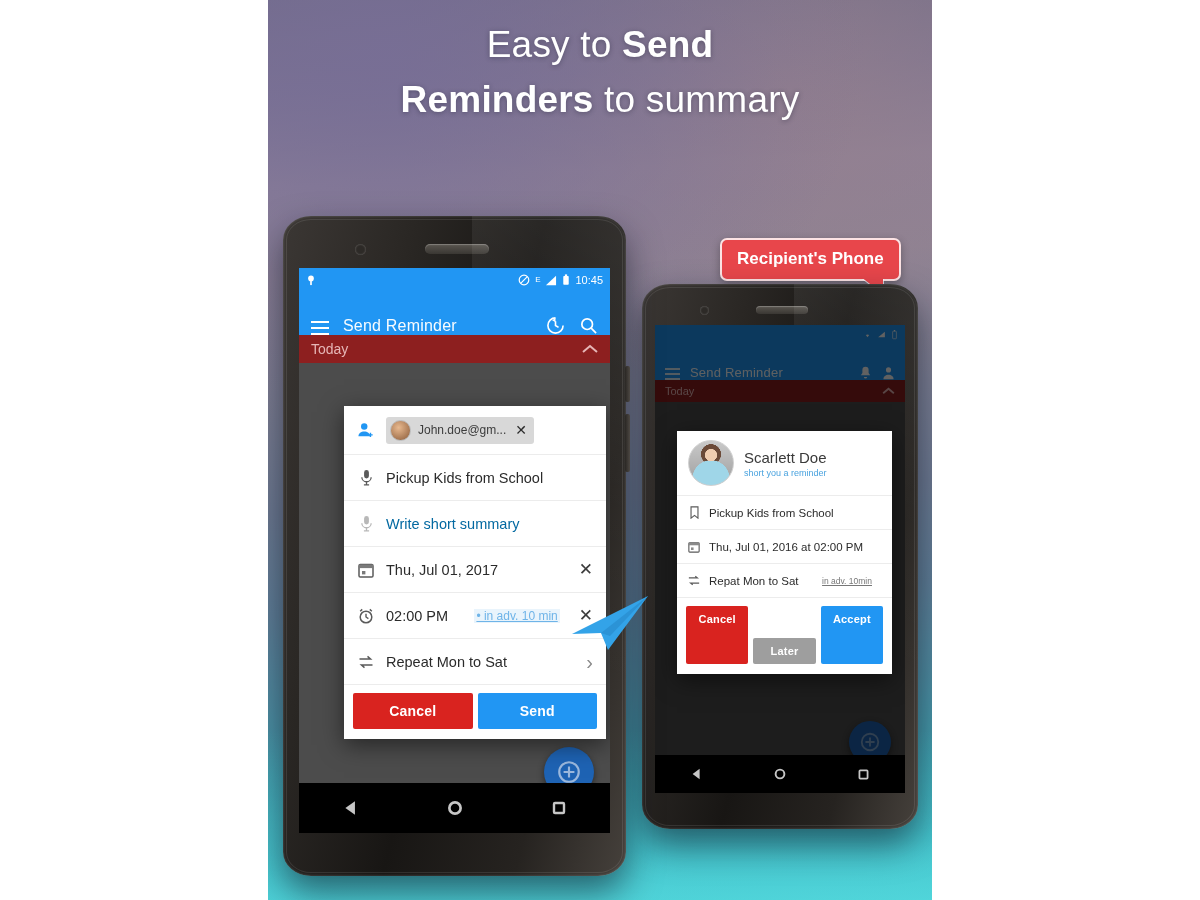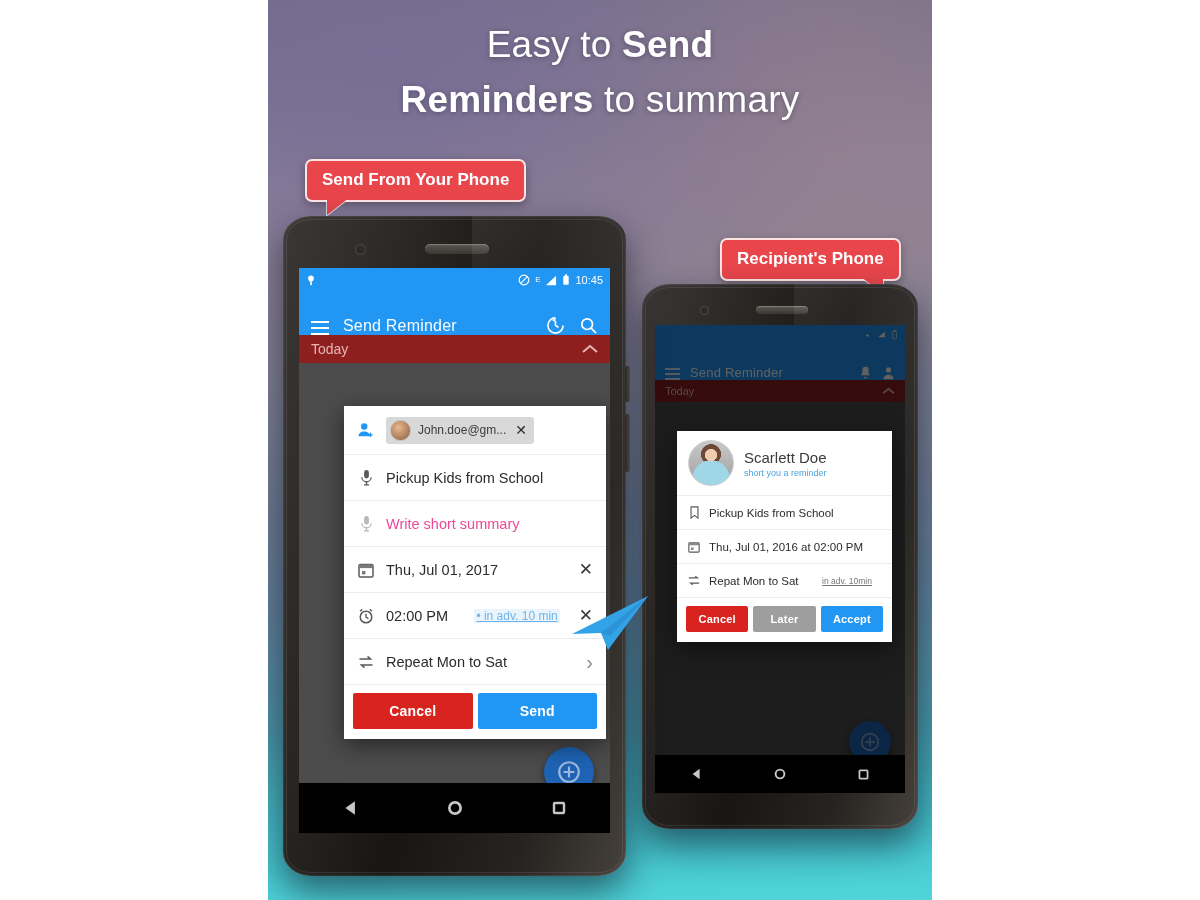--- a/index.html
+++ b/index.html
@@ -162,21 +162,21 @@
   .row{
     display:flex;align-items:center;gap:11px;
     padding:0 13px;height:45px;
     border-bottom:1px solid #ececec;
     font-size:14.5px;color:#2b2b2b;
   }
   #dialog-recv .row{height:33px;font-size:11.5px;gap:8px;padding:0 10px;}
   .row .ic{flex:0 0 auto;display:flex;align-items:center;justify-content:center;width:18px;}
   #dialog-recv .row .ic{width:14px;}
   .row .txt{flex:1;white-space:nowrap;overflow:hidden;text-overflow:ellipsis;}
-  .row .txt.muted{color:#ec4899;}
+  .row .txt.muted{color:#0369a1;}
   .row .x{color:#3c3c3c;font-size:17px;line-height:1;cursor:pointer;}
   .adv-link{
     color:#6fb4e8;font-size:12px;text-decoration:underline;
     background:#e9f4fc;padding:0 2px;white-space:nowrap;margin-right:8px;
   }
   #dialog-recv .adv-link{background:transparent;color:#777;font-size:8.5px;}
   .chip-row{height:48px;}
   .chip{
     display:inline-flex;align-items:center;gap:7px;
     background:#d8d8d8;border-radius:3px;padding:3px 7px 3px 4px;
@@ -203,45 +203,41 @@
   .recv-head .sub{font-size:9px;color:#4aa3df;}
   
   .btn-row{display:flex;gap:5px;padding:8px 9px 10px;}
   .btn{
     flex:1;text-align:center;color:#fff;font-size:14px;font-weight:700;
     padding:10px 0;border-radius:2px;cursor:pointer;letter-spacing:.2px;
   }
   #dialog-recv .btn{font-size:11px;padding:7px 0;font-weight:700;}
   .btn.red{background:#d9231f;}
   .btn.blue{background:#2196f3;}
-  .btn.grey{background:#9e9e9e;}
+  .btn.grey{background:#9e9e9e;margin-top:32px;}
   
   #send-arrow{position:absolute;left:300px;top:592px;z-index:7;}
   .side-btn{position:absolute;right:-4px;width:5px;border-radius:2px;
     background:linear-gradient(90deg,#2a2724,#4d4843);}
   #phone-left .sb1{top:150px;height:36px;}
   #phone-left .sb2{top:198px;height:58px;}
 </style>
 </head>
 <body>
 
 <div class="screen">
 
   <div class="promo">
     <div class="promo-glow"></div>
 
     <div class="headline">
       <span class="ln"><span>Easy to </span><b>Send</b></span>
       <span class="ln"><b>Reminders</b><span> to summary</span></span>
     </div>
 
-    <div class="callout" id="callout-left">
-      <span>Send From Your Phone</span>
-      <span class="tail"></span>
-    </div>
     <div class="callout" id="callout-right">
       <span>Recipient's Phone</span>
       <span class="tail"></span>
     </div>
 
     <div class="phone" id="phone-right">
       <div class="cam"></div>
       <div class="speaker"></div>
       <div class="glare"></div>
 

